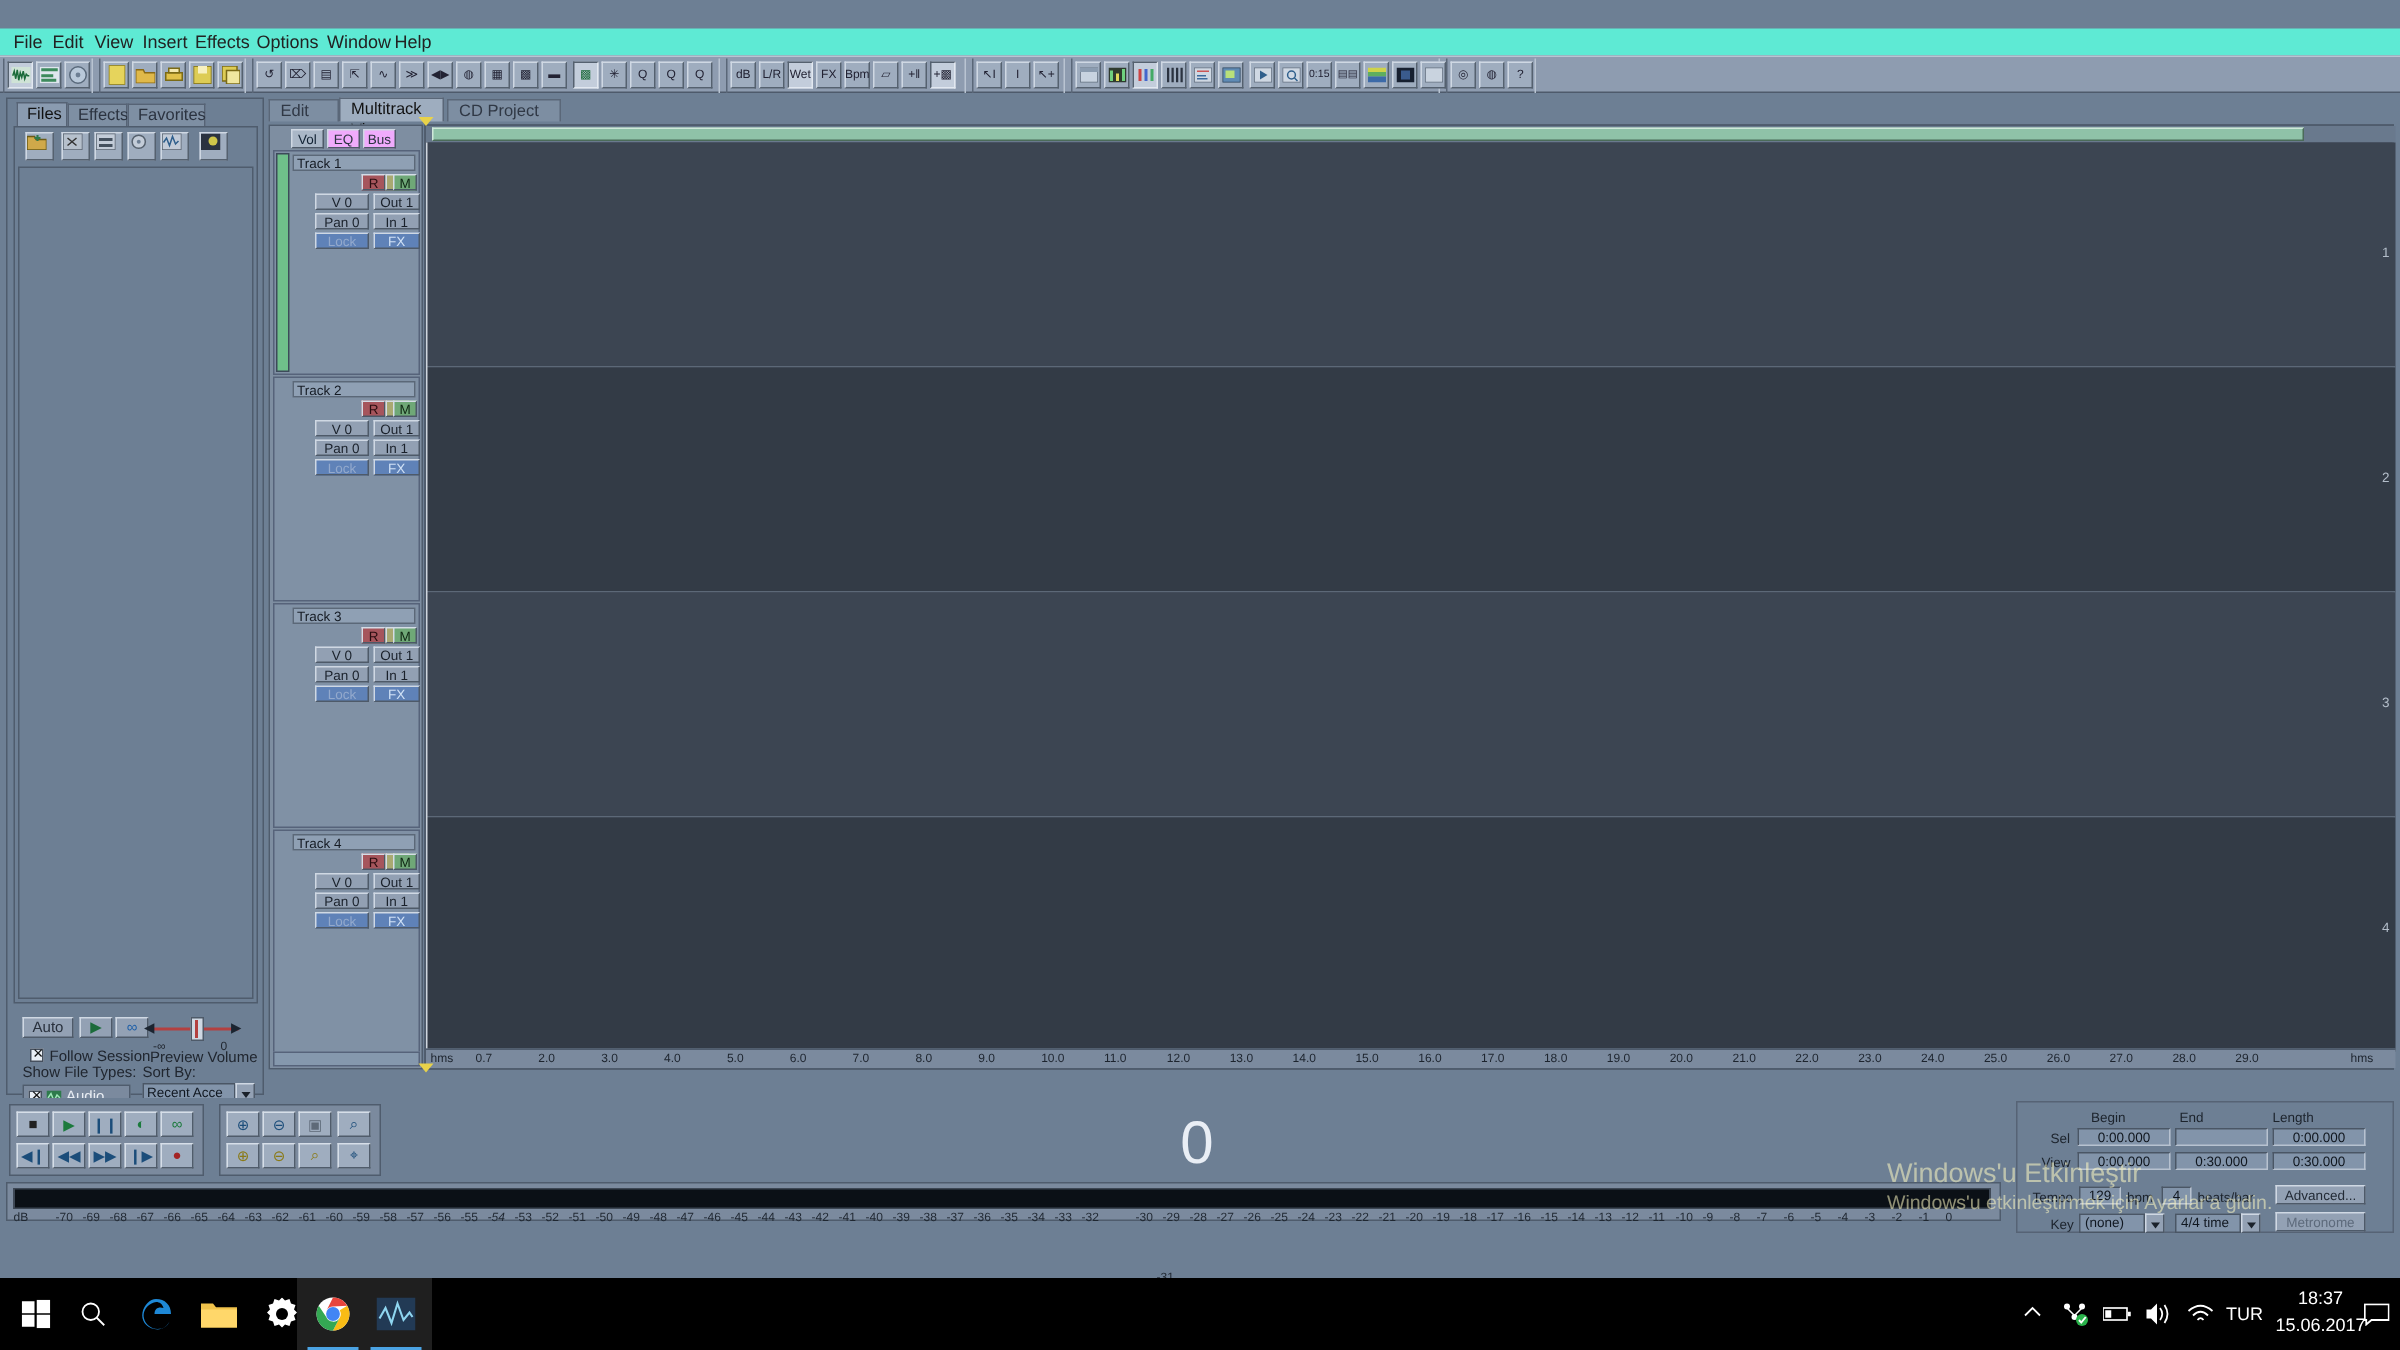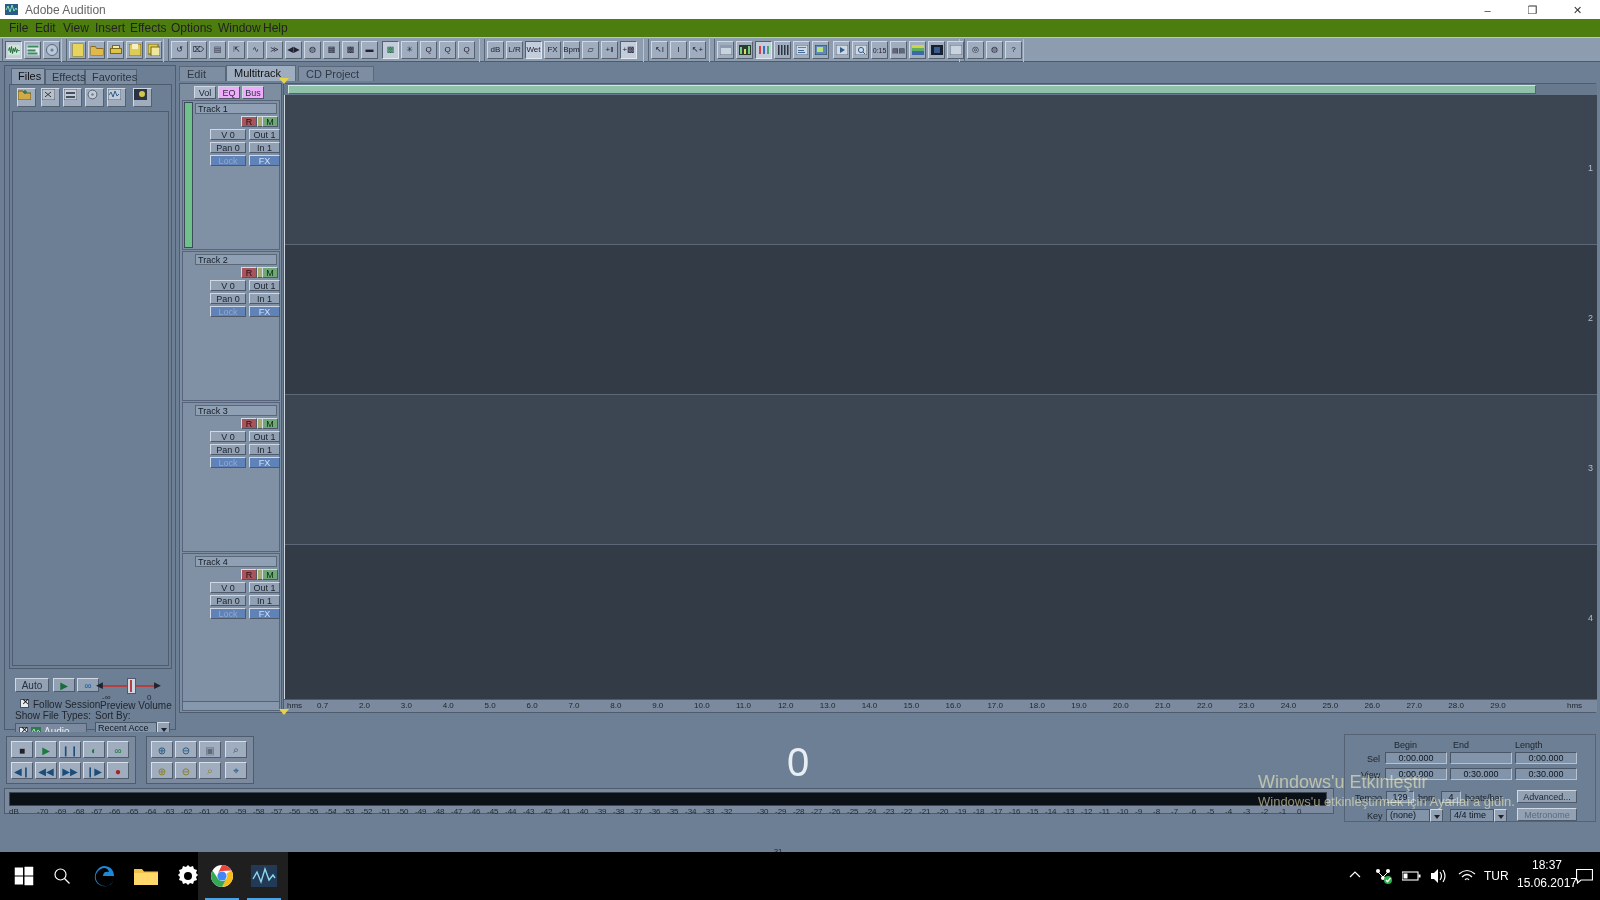--- a/index.html
+++ b/index.html
@@ -15,21 +15,21 @@
 
   
   .titlebar { position:absolute; left:0; top:0; width:1600px; height:19px; background:#ffffff; }
   .titlebar .tb-icon { position:absolute; left:5px; top:3px; width:14px; height:13px; }
   .titlebar .tb-title { position:absolute; left:25px; top:3px; font-size:12px; color:#666; }
   .wbtn { position:absolute; top:0; width:45px; height:19px; }
   .wbtn span { position:absolute; left:50%; top:50%; transform:translate(-50%,-50%); color:#333; font-size:11px; }
   .wbtn.min { right:90px; } .wbtn.max { right:45px; } .wbtn.close { right:0; }
 
   
-  .menubar { position:absolute; left:0; top:19px; width:1600px; height:18px; background:#4d7c0f; }
+  .menubar { position:absolute; left:0; top:19px; width:1600px; height:18px; background:#5eead4; }
   .menubar .mi { position:absolute; top:2px; height:14px; font-size:12px; color:#222; padding:0 4px; line-height:14px; }
 
   
   .toolbars { position:absolute; left:0; top:37px; width:1600px; height:25px; background:#8e9cb0;
               border-top:1px solid #b9c4d2; border-bottom:1px solid #4e5a6b; }
   .tgroup { position:absolute; top:1px; height:23px; border-left:1px solid #5a6778; border-right:1px solid #b9c4d2; }
   .tbtn { position:absolute; top:2px; width:17px; height:18px; background:#9fadbf;
           border-top:1px solid #cfd8e3; border-left:1px solid #cfd8e3;
           border-right:1px solid #55616f; border-bottom:1px solid #55616f; }
   .tbtn.on { background:#c3cddb; border-top-color:#55616f; border-left-color:#55616f;
@@ -168,36 +168,20 @@
   .tbactive { background:#1f1f1f; }
   .tbactive::after { content:""; position:absolute; left:7px; bottom:0; width:34px; height:2px; background:#4ba3e3; }
   .tray { position:absolute; top:0; height:48px; color:#fff; font-size:11px; }
   .clock { position:absolute; color:#fff; font-size:12px; text-align:center; }
 </style>
 </head>
 <body>
 
 <div class="app">
 
-  <div class="titlebar">
-    <svg class="tb-icon" viewBox="0 0 14 13">
-      <rect x="0" y="1" width="13" height="11" fill="#2a5c8a"></rect>
-      <path d="M1 7 L3 3 L5 9 L7 2 L9 8 L11 5 L12 7" stroke="#7fe3a8" fill="none" stroke-width="1"></path>
-    </svg>
-    <div class="tb-title">Adobe Audition</div>
-    <div class="wbtn min">
-        <span>–</span>
-      </div>
-    <div class="wbtn max">
-        <span>❐</span>
-      </div>
-    <div class="wbtn close">
-        <span>✕</span>
-      </div>
-  </div>
 
   <div class="menubar">
     <div class="mi" style="left:5px">File</div>
     <div class="mi" style="left:31px">Edit</div>
     <div class="mi" style="left:59px">View</div>
     <div class="mi" style="left:91px">Insert</div>
     <div class="mi" style="left:126px">Effects</div>
     <div class="mi" style="left:167px">Options</div>
     <div class="mi" style="left:214px">Window</div>
     <div class="mi" style="left:259px">Help</div>

